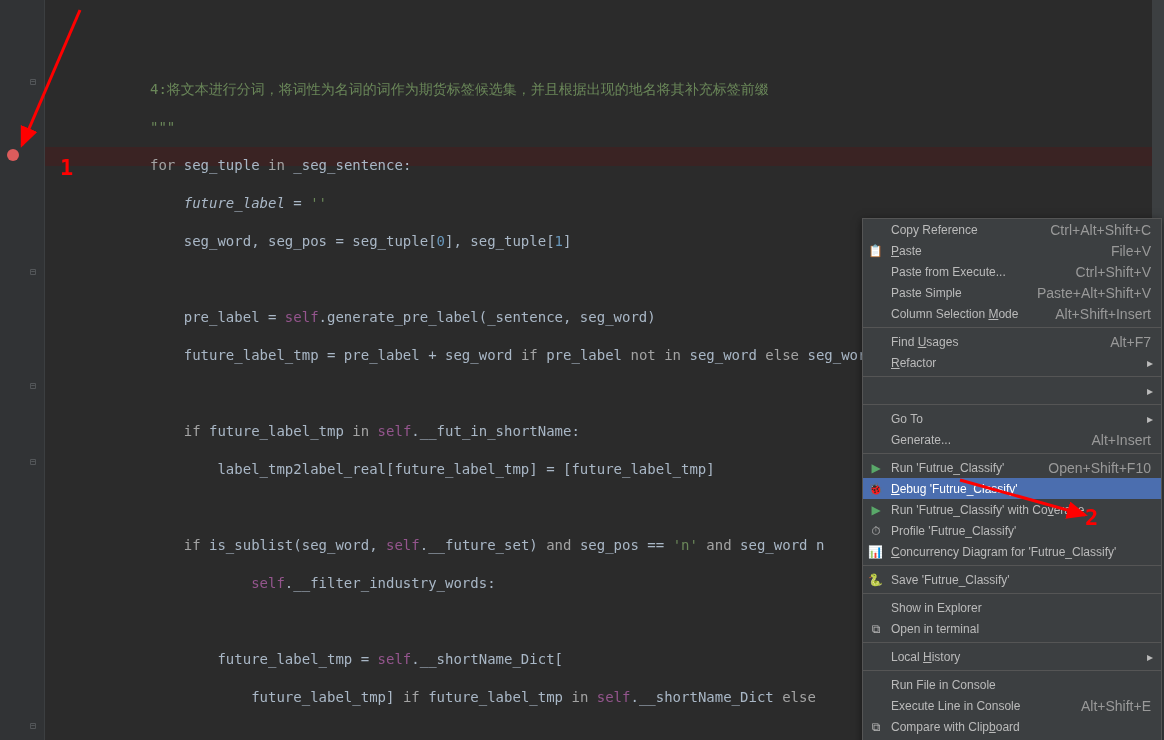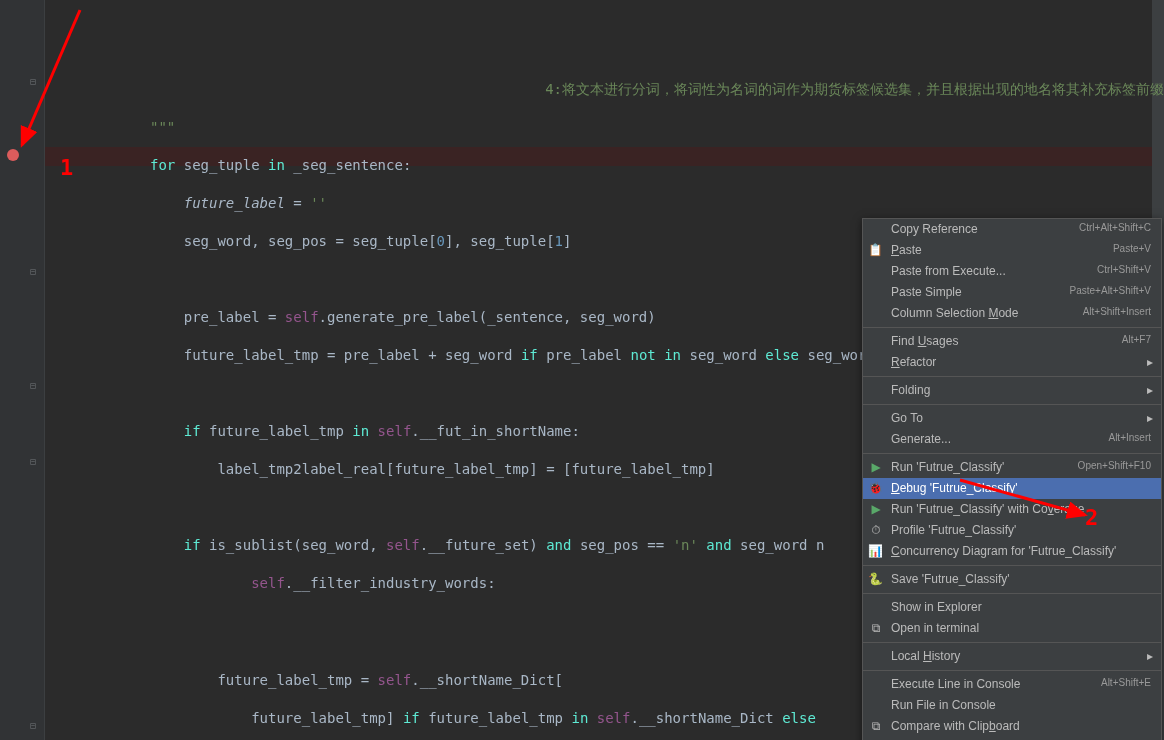--- a/index.html
+++ b/index.html
@@ -53,21 +53,21 @@
   .line { height: 19px; }
   .highlight-line {
     background: #3a2323;
     position: absolute;
     left: 0;
     right: 0;
     height: 19px;
     top: 147px;
     z-index: 0;
   }
-  .kw { color: #5eead4; }
+  .kw { color: #a3a3a3; }
   .self { color: #94558d; }
   .str { color: #6a8759; }
   .num { color: #6897bb; }
   
   .arrow-annotation {
     position: absolute;
     z-index: 10;
     pointer-events: none;
   }
   .arrow1 {
@@ -103,29 +103,30 @@
     background: #3c3f41;
     border: 1px solid #555;
     box-shadow: 0 2px 8px rgba(0,0,0,0.5);
     z-index: 20;
     font-family: -apple-system, 'Segoe UI', sans-serif;
     font-size: 12px;
     color: #bbbbbb;
   }
   .menu-item {
     display: flex;
+    align-items: center;
     padding: 3px 10px 3px 28px;
     height: 21px;
     position: relative;
     cursor: pointer;
   }
   .menu-item.selected { background: #4b6eaf; color: #fff; }
   .menu-item.disabled { color: #777; }
   .menu-label { flex: 1; }
-  .menu-shortcut { color: #999; font-size: 10px; }
+  .menu-shortcut { color: #999; font-size: 14px; }
   .menu-sep {
     height: 1px;
     background: #555;
     margin: 3px 0;
   }
   .menu-icon {
     position: absolute;
     left: 6px;
     width: 14px;
     height: 14px;
@@ -166,36 +167,36 @@
     <div class="fold-marker" style="top:76px;">⊟</div>
     <div class="fold-marker" style="top:266px;">⊟</div>
     <div class="fold-marker" style="top:380px;">⊟</div>
     <div class="fold-marker" style="top:456px;">⊟</div>
     <div class="fold-marker" style="top:720px;">⊟</div>
   </div>
 
   <div class="code-area">
     <div class="highlight-line"></div>
     <div style="position:relative;z-index:1;">
-<div class="line" style="padding-left:95px;text-align:right;"><span class="str">4:将文本进行分词，将词性为名词的词作为期货标签候选集，并且根据出现的地名将其补充标签前缀</span></div>
+<div class="line" style="padding-left:95px;"><span class="str">4:将文本进行分词，将词性为名词的词作为期货标签候选集，并且根据出现的地名将其补充标签前缀</span></div>
 <div class="line" style="padding-left:95px;"><span class="str">"""</span></div>
 <div class="line" style="padding-left:95px;"><span><span class="kw">for</span><span> seg_tuple </span><span class="kw">in</span><span> _seg_sentence:</span></span></div>
 <div class="line" style="padding-left:95px;font-style:italic;"><span><span>    future_label = </span><span class="str">''</span></span></div>
 <div class="line" style="padding-left:95px;"><span><span>    seg_word, seg_pos = seg_tuple[</span><span class="num">0</span><span>], seg_tuple[</span><span class="num">1</span><span>]</span></span></div>
 <div class="line"></div>
 <div class="line" style="padding-left:95px;"><span><span>    pre_label = </span><span class="self">self</span><span>.generate_pre_label(_sentence, seg_word)</span></span></div>
 <div class="line" style="padding-left:95px;"><span><span>    future_label_tmp = pre_label + seg_word </span><span class="kw">if</span><span> pre_label </span><span class="kw">not in</span><span> seg_word </span><span class="kw">else</span><span> seg_word</span></span></div>
 <div class="line"></div>
 <div class="line" style="padding-left:95px;"><span><span class="kw">    if</span><span> future_label_tmp </span><span class="kw">in</span><span> </span><span class="self">self</span><span>.__fut_in_shortName:</span></span></div>
 <div class="line" style="padding-left:95px;"><span>        label_tmp2label_real[future_label_tmp] = [future_label_tmp]</span></div>
 <div class="line"></div>
 <div class="line" style="padding-left:95px;"><span><span class="kw">    if</span><span> is_sublist(seg_word, </span><span class="self">self</span><span>.__future_set) </span><span class="kw">and</span><span> seg_pos == </span><span class="str">'n'</span><span> </span><span class="kw">and</span><span> seg_word n</span></span></div>
 <div class="line" style="padding-left:95px;"><span><span class="self">            self</span><span>.__filter_industry_words:</span></span></div>
 <div class="line"></div>
-<div class="line" style="padding-left:95px;margin-top:21px;"><span><span>        future_label_tmp = </span><span class="self">self</span><span>.__shortName_Dict[</span></span></div>
+<div class="line" style="padding-left:95px;"><span><span>        future_label_tmp = </span><span class="self">self</span><span>.__shortName_Dict[</span></span></div>
 <div class="line" style="padding-left:95px;"><span><span>            future_label_tmp] </span><span class="kw">if</span><span> future_label_tmp </span><span class="kw">in</span><span> </span><span class="self">self</span><span>.__shortName_Dict </span><span class="kw">else</span></span></div>
 
 
 
 
 
 
 
 
 
@@ -227,21 +228,21 @@
 <div class="red-num1">1</div>
 
 <div class="context-menu">
   <div class="menu-item">
       <span class="menu-label">Copy Reference</span>
       <span class="menu-shortcut">Ctrl+Alt+Shift+C</span>
     </div>
   <div class="menu-item">
       <span class="menu-icon">📋</span>
       <span class="menu-label"><span class="underline">P</span><span>aste</span></span>
-      <span class="menu-shortcut">Paste+V</span>
+      <span class="menu-shortcut">File+V</span>
     </div>
   <div class="menu-item">
       <span class="menu-label">Paste from Execute...</span>
       <span class="menu-shortcut">Ctrl+Shift+V</span>
     </div>
   <div class="menu-item">
       <span class="menu-label">Paste Simple</span>
       <span class="menu-shortcut">Paste+Alt+Shift+V</span>
     </div>
   <div class="menu-item">
@@ -252,21 +253,20 @@
   <div class="menu-item">
       <span class="menu-label">Find <span class="underline">U</span>sages</span>
       <span class="menu-shortcut">Alt+F7</span>
     </div>
   <div class="menu-item">
       <span class="menu-label"><span class="underline">R</span>efactor</span>
       <span class="submenu-arrow">▸</span>
     </div>
   <div class="menu-sep"></div>
   <div class="menu-item">
-      <span class="menu-label">Folding</span>
       <span class="submenu-arrow">▸</span>
     </div>
   <div class="menu-sep"></div>
   <div class="menu-item">
       <span class="menu-label">Go To</span>
       <span class="submenu-arrow">▸</span>
     </div>
   <div class="menu-item">
       <span class="menu-label">Generate...</span>
       <span class="menu-shortcut">Alt+Insert</span>
@@ -306,25 +306,25 @@
       <span class="menu-icon">⧉</span>
       <span class="menu-label">Open in terminal</span>
     </div>
   <div class="menu-sep"></div>
   <div class="menu-item">
       <span class="menu-label">Local <span class="underline">H</span>istory</span>
       <span class="submenu-arrow">▸</span>
     </div>
   <div class="menu-sep"></div>
   <div class="menu-item">
+      <span class="menu-label">Run File in Console</span>
+    </div>
+  <div class="menu-item">
       <span class="menu-label">Execute Line in Console</span>
       <span class="menu-shortcut">Alt+Shift+E</span>
-    </div>
-  <div class="menu-item">
-      <span class="menu-label">Run File in Console</span>
     </div>
   <div class="menu-item">
       <span class="menu-icon">⧉</span>
       <span class="menu-label">Compare with Clip<span class="underline">b</span>oard</span>
     </div>
   <div class="menu-item disabled"></div>
 </div>
 
 <svg class="arrow2" width="150" height="50">
   <defs>

